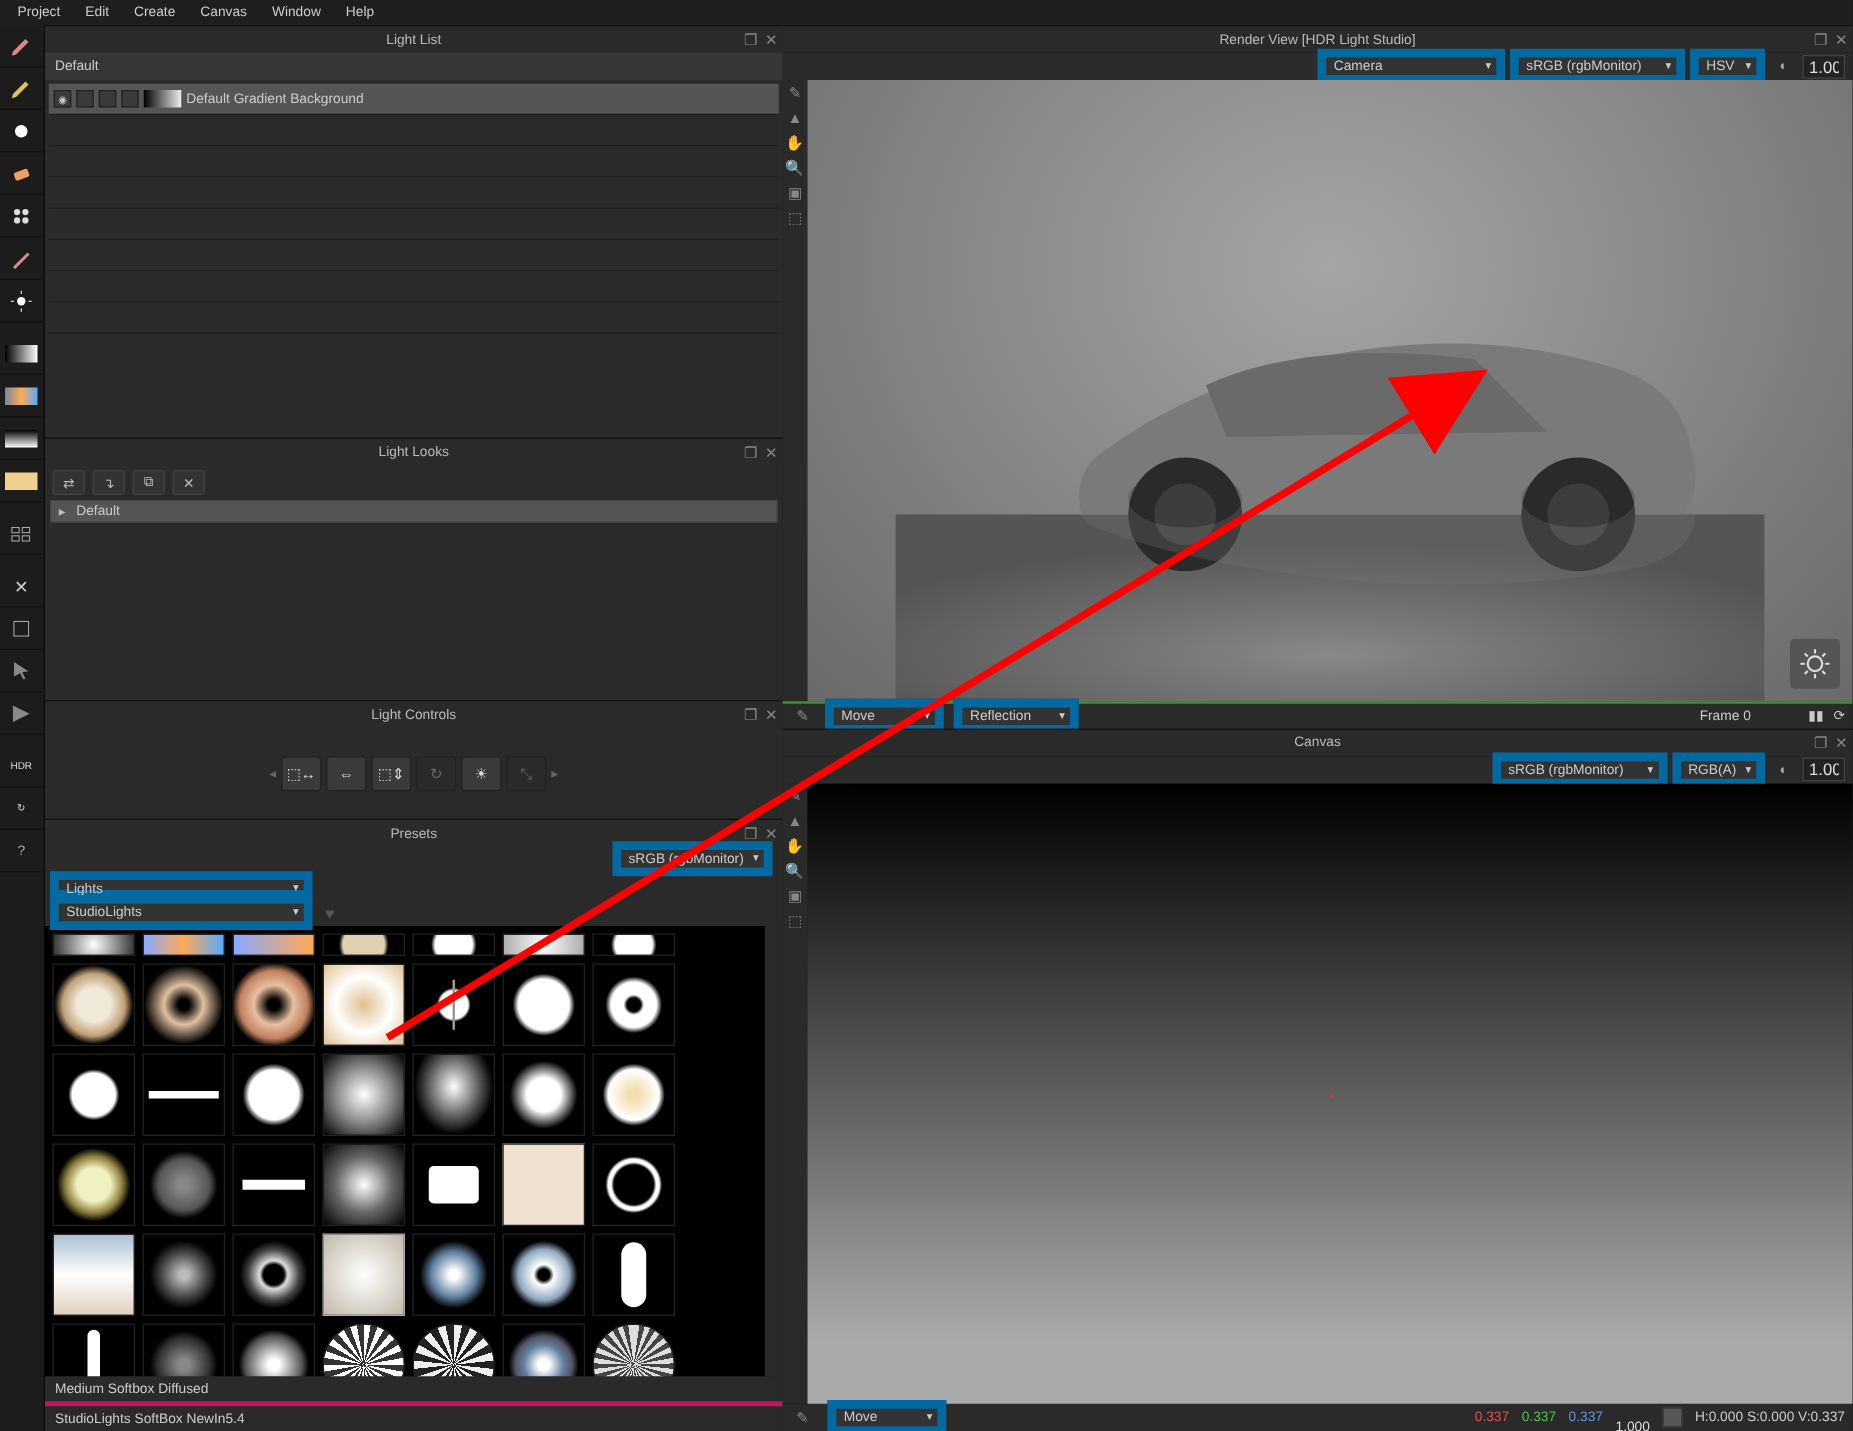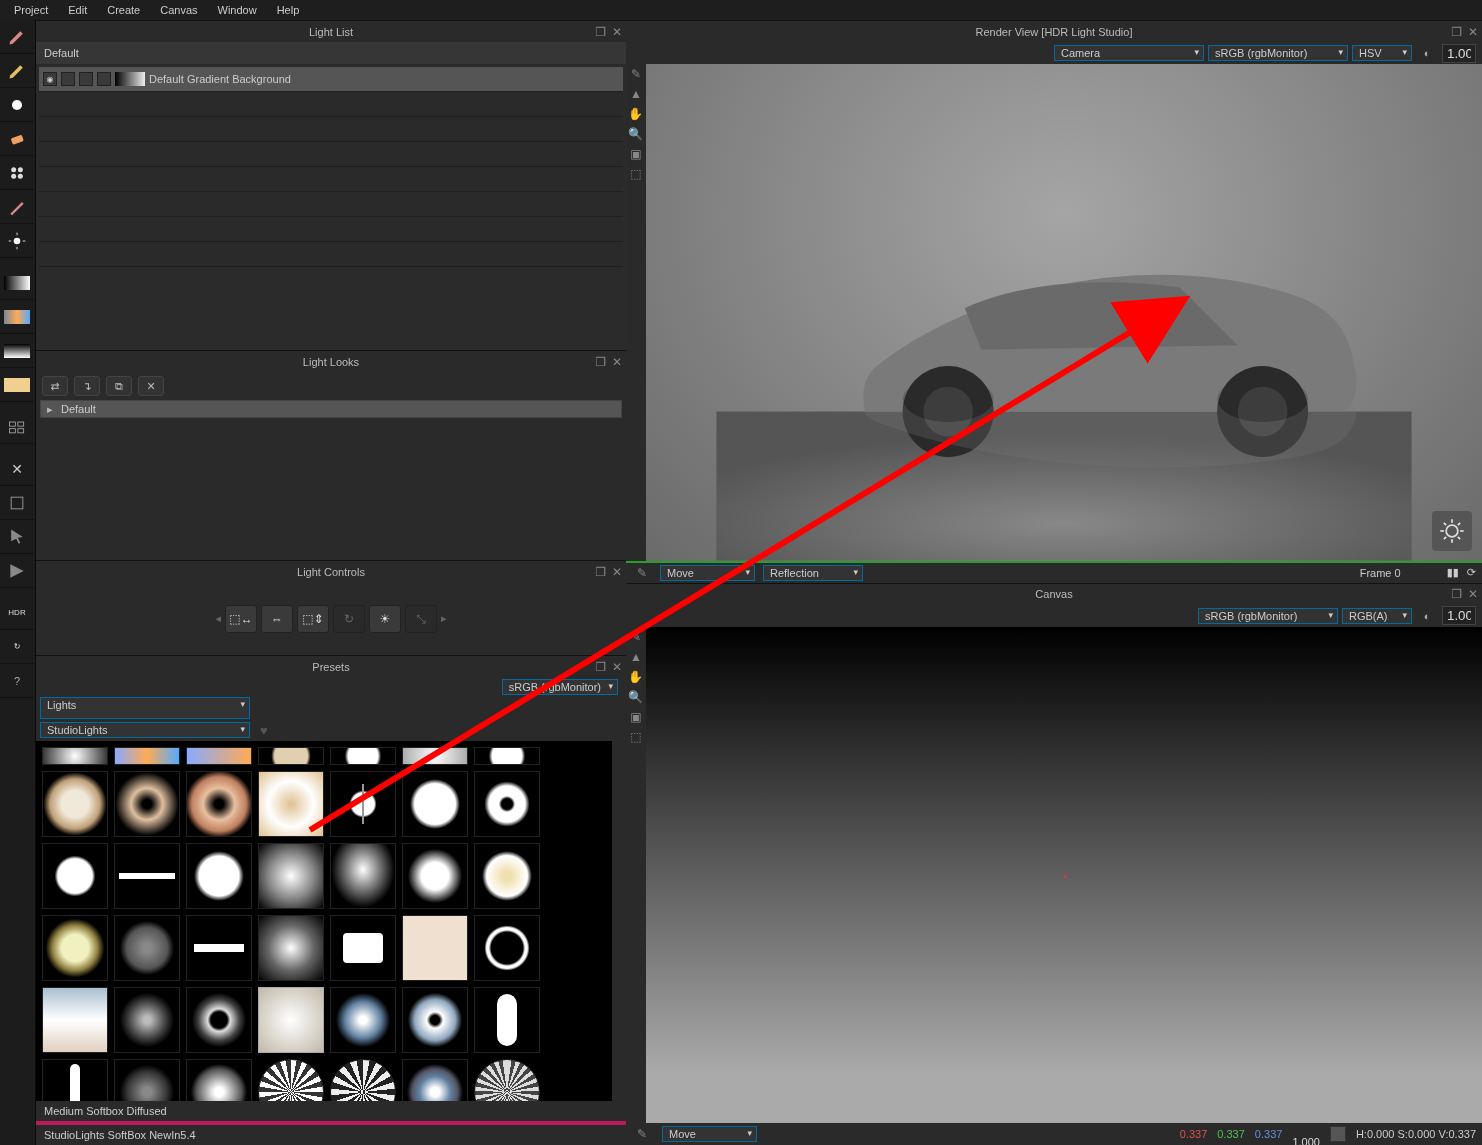--- a/index.html
+++ b/index.html
@@ -131,21 +131,21 @@
 
 .light-controls-panel { display:flex;flex-direction:column;height:95px;}
 .controls-row { flex:1; display:flex; align-items:center; justify-content:center; gap:4px;}
 .ctrl-btn { width:32px;height:28px;background:#3a3a3a;border:1px solid #222;border-radius:3px;display:flex;align-items:center;justify-content:center;color:#ddd;font-size:12px;}
 
 .presets-panel { flex:1; display:flex; flex-direction:column; min-height:0;}
 .presets-top {
   height: 20px; display:flex; justify-content:flex-end; align-items:center; padding-right:8px;
 }
 .dropdown {
-  background:#333; border:1px solid #0369a1; padding:1px 16px 1px 6px; position:relative;
+  background:#333; border:7px solid #0369a1; padding:1px 16px 1px 6px; position:relative;
   color:#ccc; font-size:11px;
 }
 .dropdown::after { content:"▾"; position:absolute; right:4px; font-size:9px;}
 .presets-filters { height:22px; display:flex; gap:0; padding:0 4px;}
 .presets-filters .dropdown { flex:0 0 210px; }
 .presets-sub { height:22px; display:flex; gap:6px; padding:0 4px; align-items:center;}
 .presets-sub .dropdown { flex:0 0 210px;}
 .heart { color:#555; font-size:13px; padding-left:4px;}
 .presets-grid {
   flex:1; overflow:auto; background:#000; display:grid;

